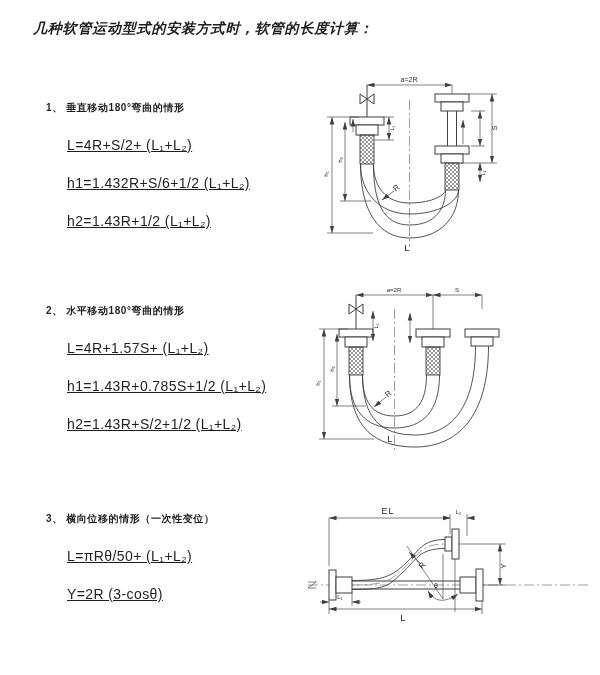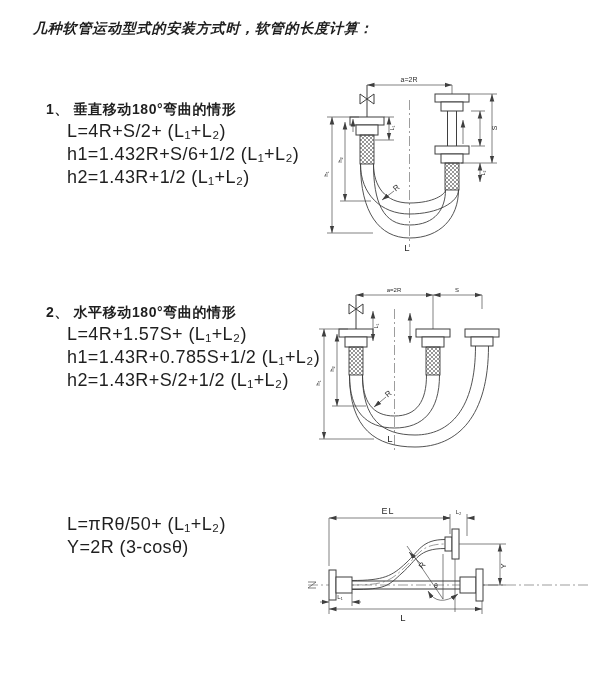--- a/index.html
+++ b/index.html
@@ -7,25 +7,25 @@
     width:600px;height:675px;position:relative;overflow:hidden;
     background:#ffffff;color:#1f1f1f;
     font-family:"Liberation Sans",sans-serif;
   }
   .page-title{
     position:absolute;left:33px;top:20px;
     font-size:14px;font-weight:bold;letter-spacing:0.8px;font-style:italic;
   }
   .section{position:absolute;left:46px;}
   .section-heading{
-    font-size:14px;font-weight:bold;letter-spacing:0.6px;white-space:nowrap;
+    font-size:10px;font-weight:bold;letter-spacing:0.6px;white-space:nowrap;
   }
   .formula{
-    font-size:18px;letter-spacing:0.4px;
-    margin-top:2px;padding-left:21px;white-space:nowrap;
+    font-size:14px;letter-spacing:0.4px;
+    margin-top:22px;padding-left:21px;white-space:nowrap;text-decoration:underline;
   }
   #section-1{top:101px;}
   #section-2{top:304px;}
   #section-3{top:512px;}
   svg.diagram{position:absolute;overflow:visible;}
   #diagram-1{left:315px;top:70px;}
   #diagram-2{left:308px;top:281px;}
   #diagram-3{left:300px;top:496px;}
   svg .ln{stroke:#3f3f3f;stroke-width:1;fill:none;}
   svg .thin{stroke:#4a4a4a;stroke-width:0.7;fill:none;}
@@ -61,20 +61,21 @@
 </div>
 
 <div class="section" id="section-2">
   <div class="section-heading">2、 水平移动180°弯曲的情形</div>
   <div class="formula">L=4R+1.57S+ (L₁+L₂)</div>
   <div class="formula">h1=1.43R+0.785S+1/2 (L₁+L₂)</div>
   <div class="formula">h2=1.43R+S/2+1/2 (L₁+L₂)</div>
 </div>
 
 <div class="section" id="section-3">
+  <div class="section-heading">3、 横向位移的情形（一次性变位）</div>
   <div class="formula">L=πRθ/50+ (L₁+L₂)</div>
   <div class="formula">Y=2R (3-cosθ)</div>
 </div>
 
 <svg id="diagram-1" class="diagram" width="252" height="190" viewBox="0 0 252 190">
 
   <line class="cl" x1="94.5" y1="30" x2="94.5" y2="177"></line>
 
   <g class="thin">
     <line x1="52" y1="15" x2="137" y2="15" marker-start="url(#arr)" marker-end="url(#arr)"></line>

